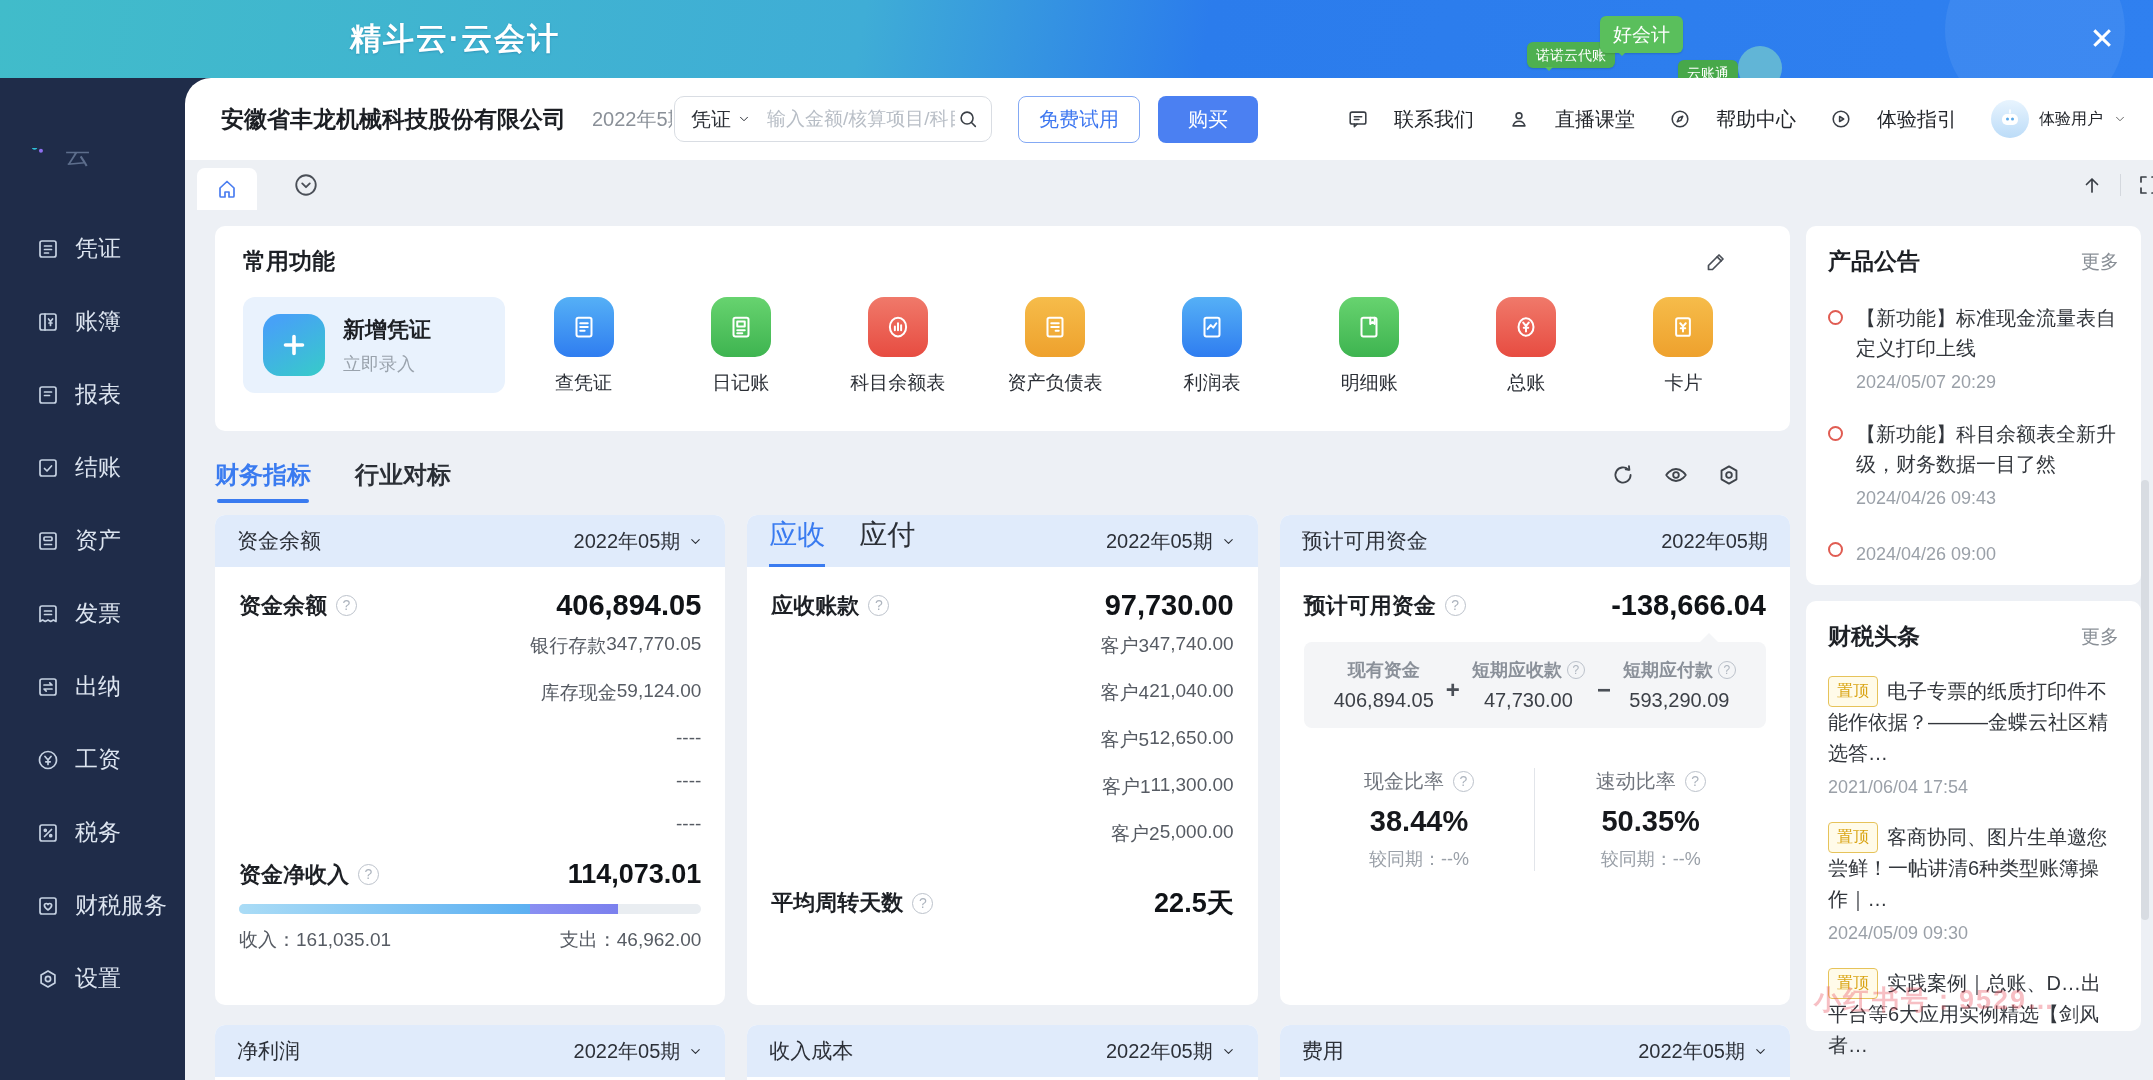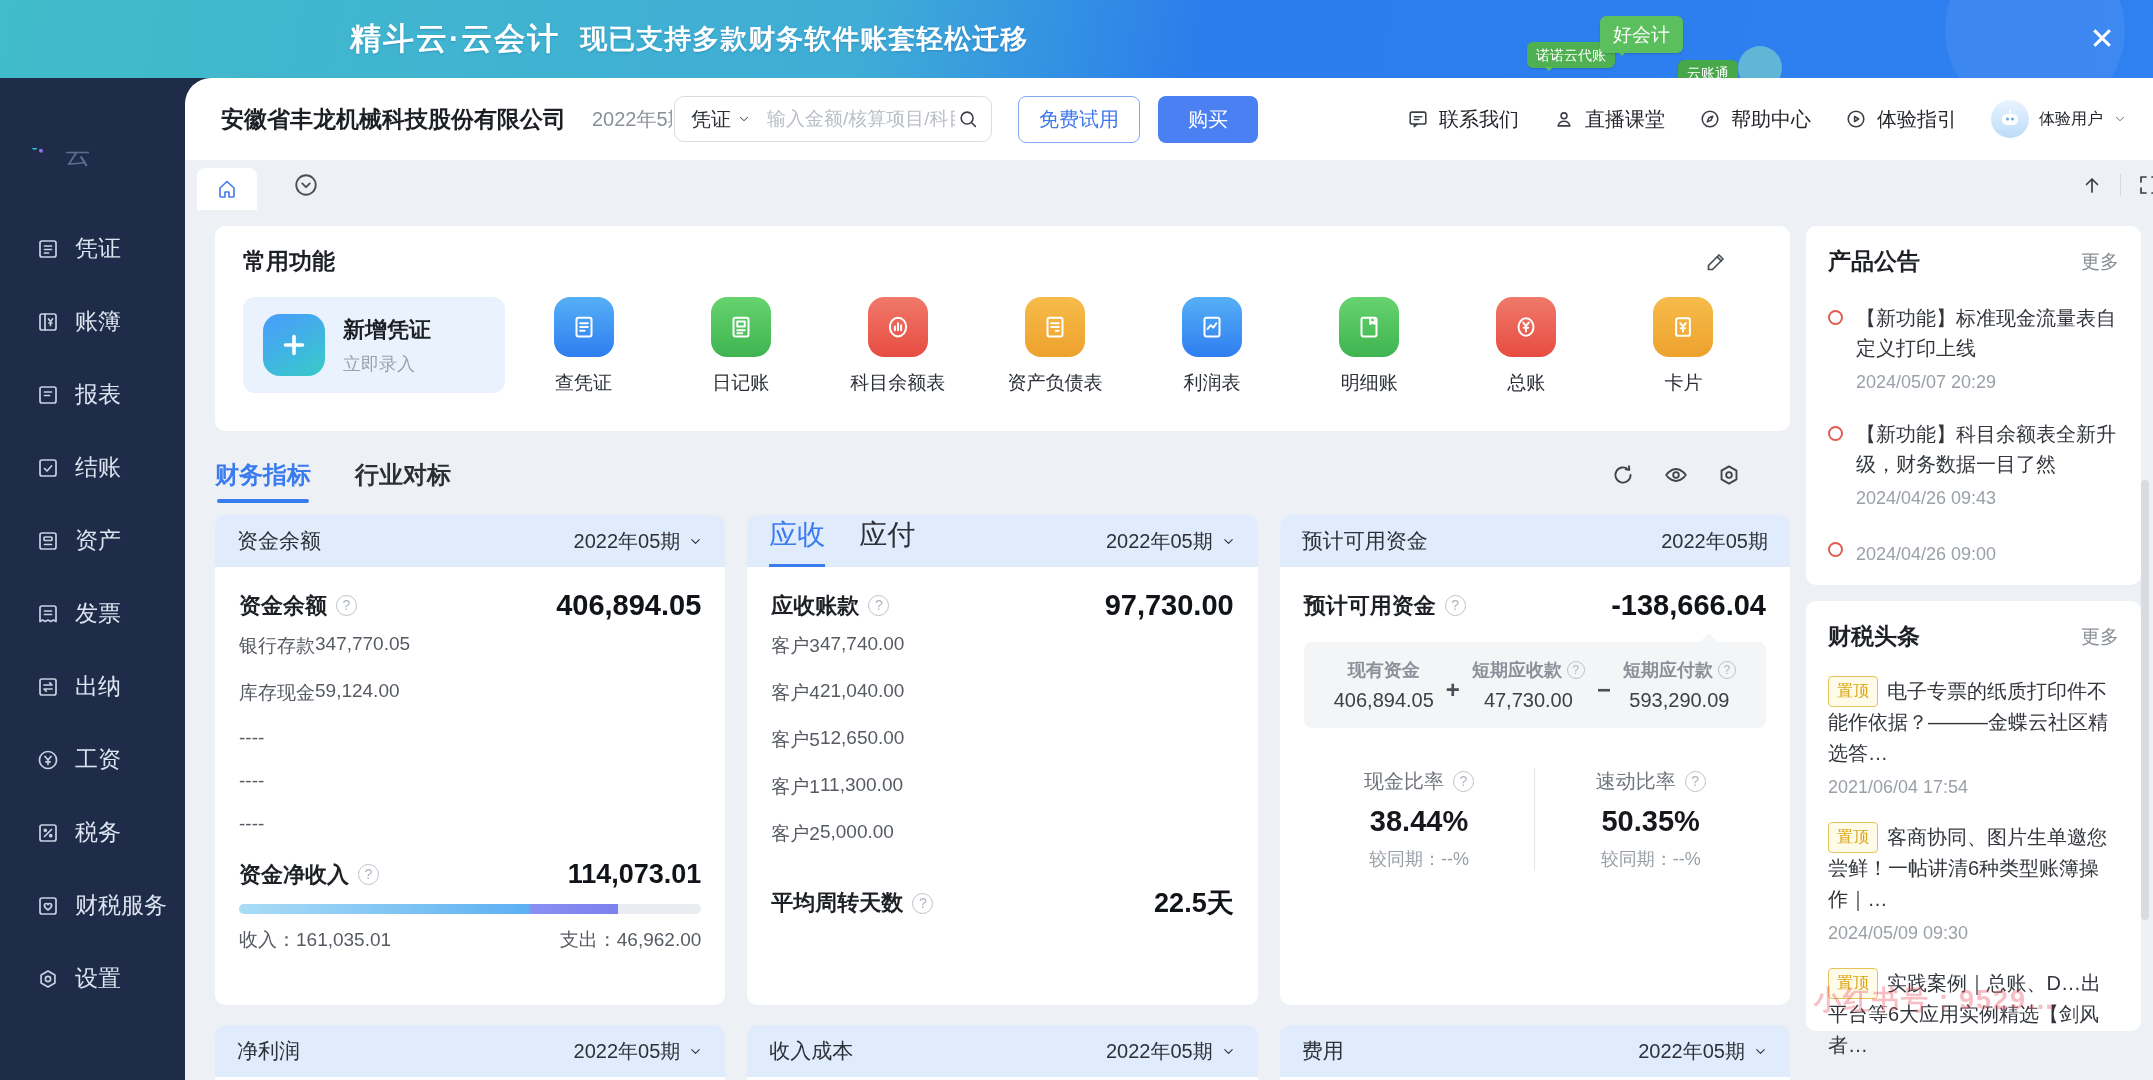--- a/index.html
+++ b/index.html
@@ -37,21 +37,21 @@
     display:flex;align-items:center;padding-left:36px;box-sizing:border-box;}
   .company{font-size:23px;font-weight:bold;color:#1c1f24;white-space:nowrap;}
   .hdr-period{margin-left:26px;font-size:20px;color:#8a9098;width:80px;overflow:hidden;white-space:nowrap;flex:0 0 auto;}
   .searchbox{margin-left:2px;display:flex;align-items:center;height:46px;width:318px;border:1px solid #d9dde3;border-radius:10px;background:#fff;padding:0 12px 0 16px;box-sizing:border-box;flex:0 0 auto;}
   .search-cat{display:flex;align-items:center;gap:6px;font-size:20px;color:#2b2f36;cursor:pointer;white-space:nowrap;}
   .search-input{border:0;outline:none;flex:1;min-width:0;font-size:19px;color:#333;margin-left:14px;font-family:inherit;}
   .search-input::placeholder{color:#b8bec6;}
   .btn-trial{margin-left:26px;padding:9px 20px;font-size:20px;color:#3f78f0;border:1px solid #84a9f4;border-radius:8px;background:#fff;cursor:pointer;white-space:nowrap;}
   .btn-buy{margin-left:18px;padding:10px 30px;font-size:20px;color:#fff;background:#4b80f2;border:0;border-radius:8px;cursor:pointer;white-space:nowrap;}
   .hdr-links{margin-left:auto;display:flex;align-items:center;gap:34px;padding-right:26px;}
-  .hlink{display:flex;align-items:center;gap:10px;font-size:20px;color:#23262b;cursor:pointer;white-space:nowrap;}
+  .hlink{display:flex;align-items:center;gap:25px;font-size:20px;color:#23262b;cursor:pointer;white-space:nowrap;}
   .hlink .lic{color:#3a3f46;}
   .userbox{display:flex;align-items:center;gap:10px;cursor:pointer;}
   .avatar{width:38px;height:38px;border-radius:50%;background:linear-gradient(180deg,#e8f4fe,#bcdcf8);display:flex;align-items:center;justify-content:center;}
   
   .tabstrip{position:absolute;left:185px;right:0;top:160px;height:50px;background:#edf0f4;overflow:hidden;}
   .tab-active{position:absolute;left:12px;top:8px;width:60px;height:42px;background:#fff;border-radius:8px 8px 0 0;display:flex;align-items:center;justify-content:center;color:#4a7df0;cursor:pointer;}
   .tab-drop{position:absolute;left:108px;top:12px;color:#4a4f57;cursor:pointer;}
   .strip-right{position:absolute;right:0;top:0;height:50px;display:flex;align-items:center;gap:16px;color:#3a3f46;padding-right:2px;}
   .strip-sep{width:1px;height:22px;background:#d4d8de;}
   
@@ -92,21 +92,21 @@
   .mhead-period{display:flex;align-items:center;gap:8px;font-size:20px;color:#2c3038;cursor:pointer;}
   .mhead-tabs{display:flex;align-items:flex-end;gap:34px;height:100%;}
   .mhtab{font-size:28px;color:#2b2f36;padding-bottom:13px;cursor:pointer;}
   .mhtab.on{color:#3a7bf0;border-bottom:3px solid #3a7bf0;padding-bottom:10px;}
   .mbody{padding:22px 24px 0 24px;flex:1;}
   .metric-row{display:flex;justify-content:space-between;align-items:center;}
   .metric-label{font-size:22px;font-weight:bold;color:#1d2025;display:flex;align-items:center;}
   .metric-value{font-size:29px;font-weight:bold;color:#101317;}
   .q{display:inline-block;width:19px;height:19px;border:1.5px solid #bcc2cb;border-radius:50%;color:#adb4be;font-size:14px;line-height:19px;text-align:center;margin-left:9px;font-weight:normal;cursor:pointer;}
   .q:after{content:"?";}
-  .subrow{display:flex;justify-content:flex-start;font-size:19px;color:#565b63;padding:10.5px 0;}
+  .subrow{display:flex;justify-content:flex-end;font-size:19px;color:#565b63;padding:10.5px 0;}
   .netrow{margin-top:14px;}
   .bar{margin-top:14px;height:10px;border-radius:5px;background:#e9edf1;display:flex;overflow:hidden;}
   .bar-inc{width:63%;background:linear-gradient(90deg,#aadcf6,#5cb0f2);}
   .bar-exp{width:19%;background:linear-gradient(90deg,#8a8ff2,#7b80ee);}
   .inout{margin-top:13px;display:flex;justify-content:space-between;font-size:19px;color:#565b63;}
   .daysrow{margin-top:28px;}
   
   .formula{margin-top:20px;background:#f4f5f7;border-radius:8px;padding:16px 8px;display:flex;align-items:center;justify-content:center;gap:12px;position:relative;}
   .formula:before{content:"";position:absolute;right:48px;top:-9px;border:9px solid transparent;border-bottom-color:#f4f5f7;border-top:0;}
   .fgroup{text-align:center;}
@@ -141,21 +141,20 @@
   .watermark{position:absolute;left:8px;top:756px;font-size:27px;font-weight:bold;letter-spacing:2px;color:rgba(233,88,100,.38);pointer-events:none;white-space:nowrap;}
   .vscroll{position:absolute;right:4px;top:270px;width:8px;height:440px;border-radius:4px;background:#d8dce2;}
 </style>
 </head>
 <body>
 
 <div class="banner">
   <div class="bub2"></div>
   <div class="banner-title">
     <span class="banner-brand">精斗云·云会计</span>
-    <span class="banner-rest">现已支持多款财务软件账套轻松迁移</span>
   </div>
   <span class="bbadge bbadge1">诺诺云代账</span>
   <span class="bbadge bbadge2">好会计</span>
   <span class="bbadge bbadge3">云账通</span>
   <div class="bub1"></div>
   <div class="banner-close">✕</div>
 </div>
 
 <div class="sidebar">
   <div class="logo">

